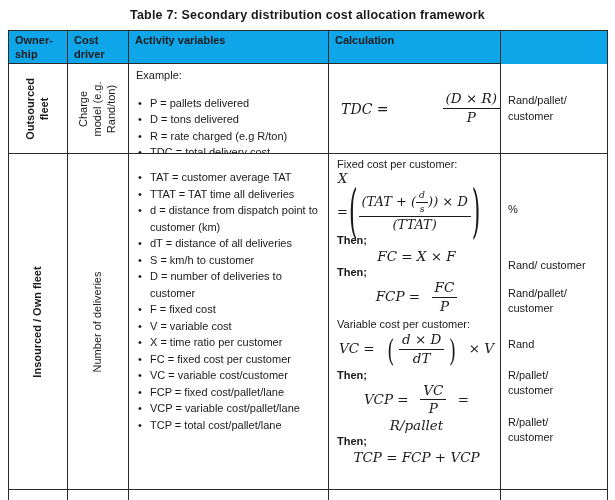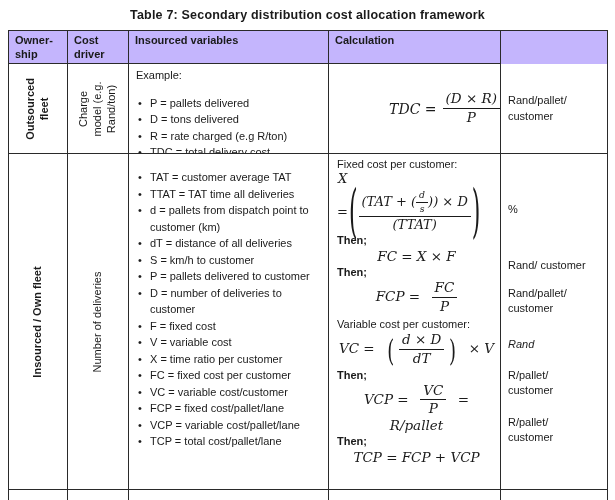--- a/index.html
+++ b/index.html
@@ -21,21 +21,21 @@
     border-left:1px solid #2a2a2a; border-right:1px solid #2a2a2a; border-top:1px solid #2a2a2a;
     display:flex; flex-direction:column;
   }
   .tr { display:flex; flex-direction:row; }
   .td {
     border-right:1px solid #2a2a2a; border-bottom:1px solid #2a2a2a;
     position:relative; overflow:hidden;
   }
   .td.last { border-right:none; }
   .c1 { width:59px; } .c2 { width:61px; } .c3 { width:200px; } .c4 { width:172px; } .c5 { width:106px; }
-  .hdr { height:33px; background:#c4b5fd; }
+  .hdr { height:33px; background:#0ea5e9; }
   .hdr .td { font-size:11px; font-weight:bold; padding:3px 0 0 6px; white-space:pre-line; line-height:1.25; }
   .r1 { height:90px; }
   .r2 { height:336px; }
   .sliver { height:10px; }
   .sliver .td { border-bottom:none; }
 
   .vwrap { position:absolute; top:50%; left:50%; transform:translate(-50%,-50%) rotate(-90deg); text-align:center; font-size:11px; line-height:1.25; white-space:pre-line; }
   .vbold { font-weight:bold; }
   .nowrap { white-space:nowrap; }
 
@@ -73,21 +73,21 @@
 
 <div class="title">Table 7: Secondary distribution cost allocation framework</div>
 
 <div class="tbl">
 
   <div class="tr hdr">
     <div class="td c1">Owner-
 ship</div>
     <div class="td c2">Cost
 driver</div>
-    <div class="td c3">Insourced variables</div>
+    <div class="td c3">Activity variables</div>
     <div class="td c4">Calculation</div>
   </div>
 
   <div class="tr r1">
     <div class="td c1">
       <span class="vwrap vbold">Outsourced
 fleet</span>
     </div>
     <div class="td c2">
       <span class="vwrap" style="width:80px;">Charge
@@ -102,21 +102,21 @@
           <li>D = tons delivered</li>
           <li>R = rate charged (e.g R/ton)</li>
           <li>TDC = total delivery cost</li>
         </ul>
       </div>
     </div>
     <div class="td c4">
       <div class="calc1" style="height:100%;">
         <span class="m">TDC =</span>
         <span class="gap"></span>
-        <span class="frac" style="font-size:13.5px;">
+        <span class="frac" style="font-size:13.5px;margin-left:48px;">
           <span class="num">(D × R)</span>
           <span class="den">P</span>
         </span>
       </div>
     </div>
     <div class="td c5 last">
       <div class="out1" style="height:100%;">Rand/pallet/
 customer</div>
     </div>
   </div>
@@ -126,24 +126,23 @@
       <span class="vwrap vbold nowrap">Insourced / Own fleet</span>
     </div>
     <div class="td c2">
       <span class="vwrap nowrap">Number of deliveries</span>
     </div>
     <div class="td c3">
       <div class="acts" style="padding-top:4px;">
         <ul>
           <li>TAT = customer average TAT</li>
           <li>TTAT = TAT time all deliveries</li>
-          <li>d = pallets from dispatch point to customer (km)</li>
+          <li>d = distance from dispatch point to customer (km)</li>
           <li>dT = distance of all deliveries</li>
           <li>S = km/h to customer</li>
-          <li>P = pallets delivered to customer</li>
           <li>D = number of deliveries to customer</li>
           <li>F = fixed cost</li>
           <li>V = variable cost</li>
           <li>X = time ratio per customer</li>
           <li>FC = fixed cost per customer</li>
           <li>VC = variable cost/customer</li>
           <li>FCP = fixed cost/pallet/lane</li>
           <li>VCP = variable cost/pallet/lane</li>
           <li>TCP = total cost/pallet/lane</li>
         </ul>
@@ -202,21 +201,21 @@
         <div class="then">Then;</div>
         <div class="fline m">TCP = FCP + VCP</div>
       </div>
     </div>
     <div class="td c5 last">
       <div class="out2" style="height:100%;">
         <div class="oitem" style="top:48px;">%</div>
         <div class="oitem" style="top:104px;">Rand/ customer</div>
         <div class="oitem" style="top:132px;">Rand/pallet/
 customer</div>
-        <div class="oitem" style="top:183px;font-style:italic;">Rand</div>
+        <div class="oitem" style="top:183px;">Rand</div>
         <div class="oitem" style="top:214px;">R/pallet/
 customer</div>
         <div class="oitem" style="top:261px;">R/pallet/
 customer</div>
       </div>
     </div>
   </div>
 
   <div class="tr sliver">
     <div class="td c1"></div>

